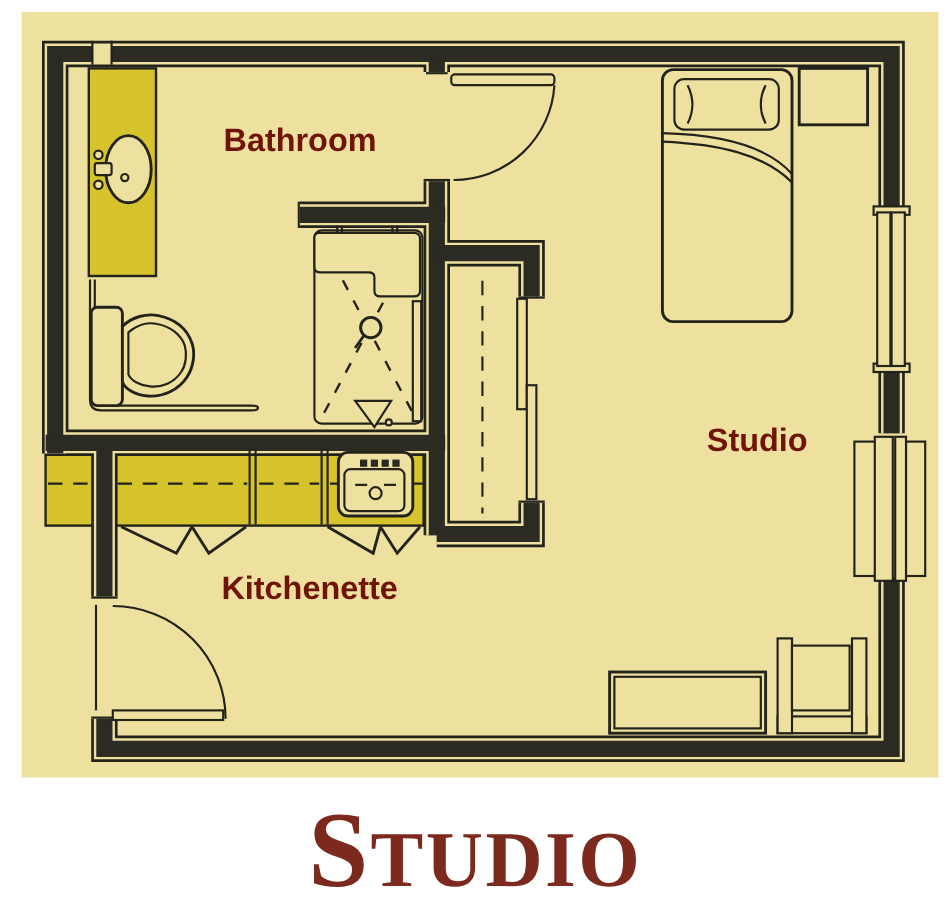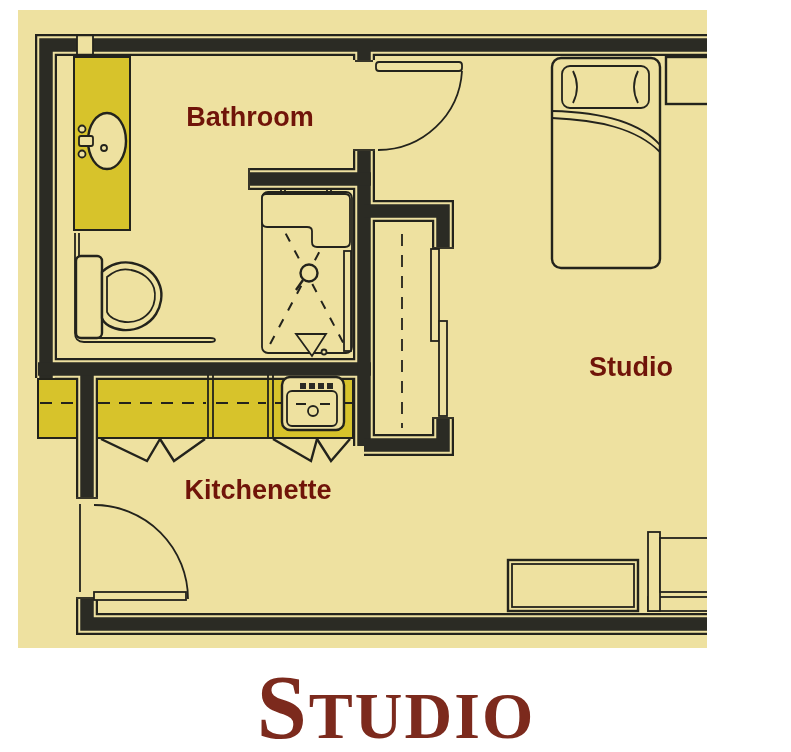--- a/index.html
+++ b/index.html
@@ -1,16 +1,16 @@
 <!DOCTYPE html>
 <html><head>
 <meta charset="utf-8">
 <style>
   html,body{margin:0;padding:0;background:#ffffff;}
-  .stage{position:relative;width:707px;height:752px;background:#ffffff;overflow:hidden;
+  .stage{position:relative;width:791px;height:752px;background:#ffffff;overflow:hidden;
          font-family:"Liberation Sans",sans-serif;}
   svg{position:absolute;left:0;top:0;}
   
   .w-out{fill:none;stroke:#23231c;stroke-width:22;}
   .w-gap{fill:none;stroke:#eee1a0;stroke-width:17.5;}
   .w-core{fill:none;stroke:#2b2b24;stroke-width:13.5;}
   .ln{fill:none;stroke:#23231c;stroke-width:1.8;}
   .ln2{fill:none;stroke:#23231c;stroke-width:2.4;}
   .fc{fill:#eee1a0;stroke:#23231c;stroke-width:2.4;}
   .fct{fill:#eee1a0;stroke:#23231c;stroke-width:1.8;}

